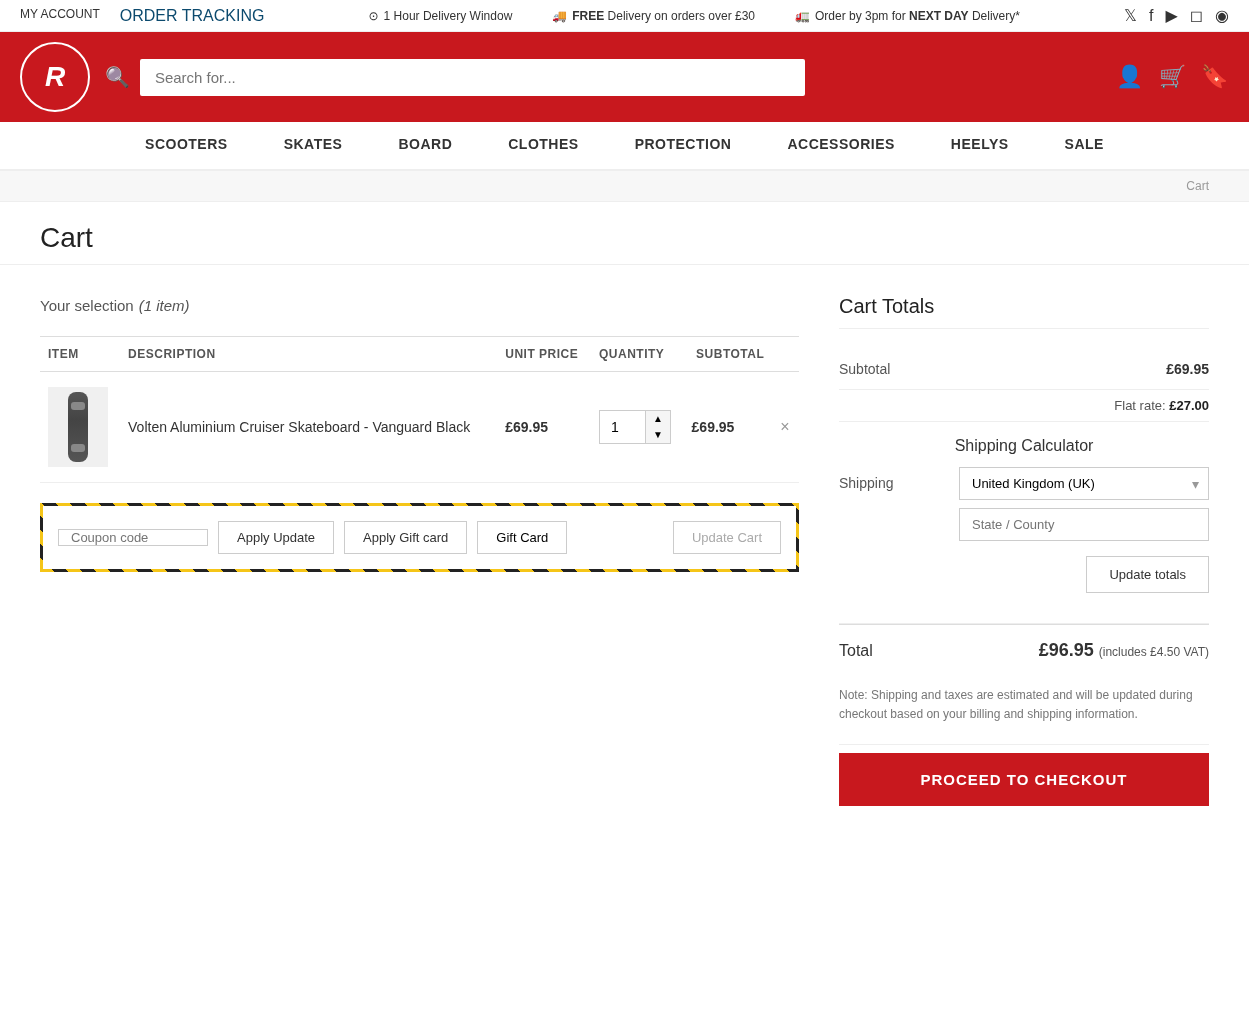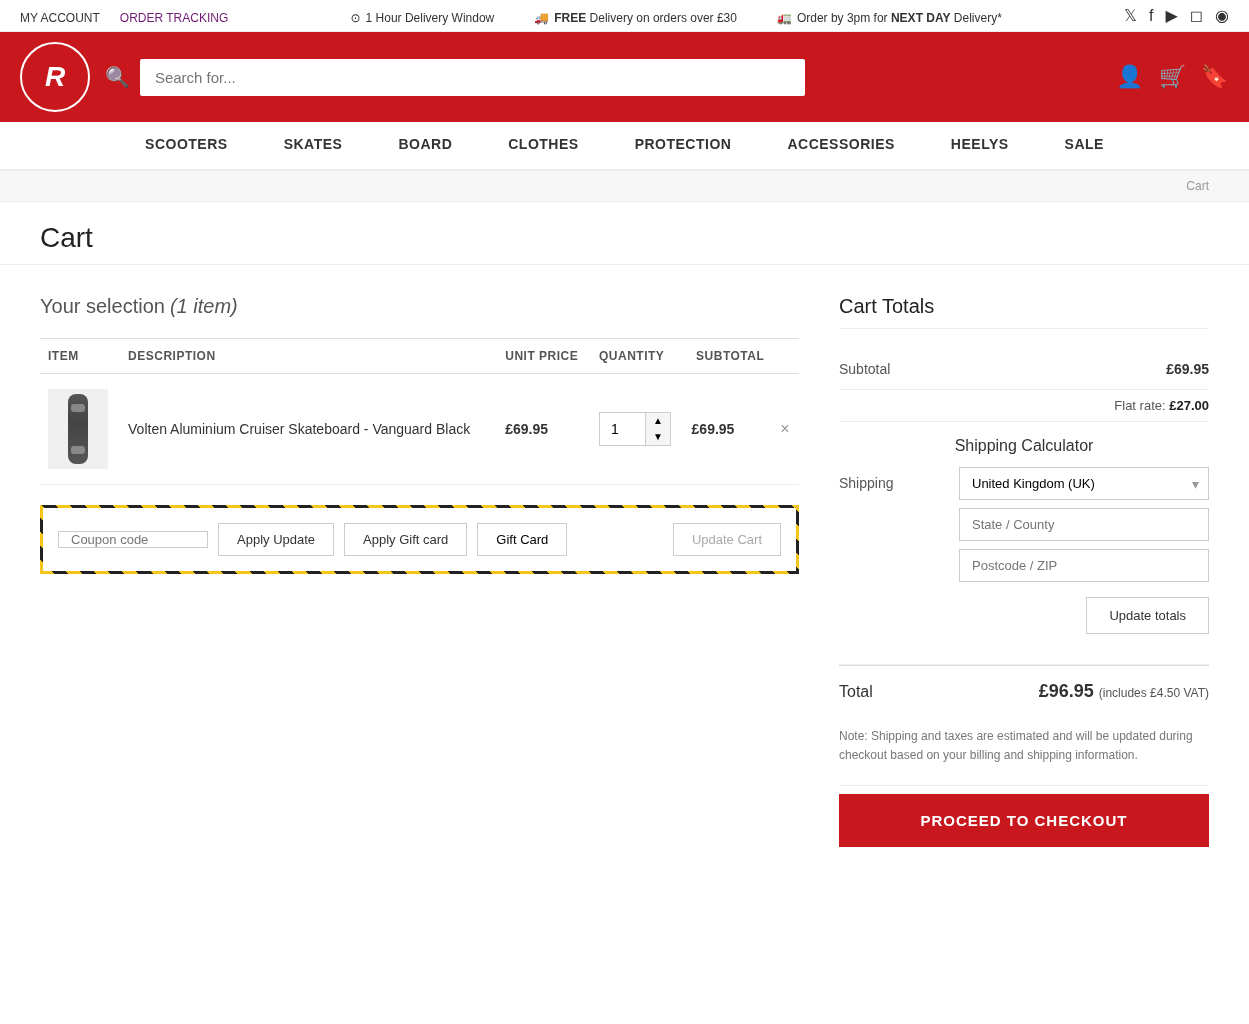--- a/index.html
+++ b/index.html
@@ -4,21 +4,21 @@
   <style>
     * { box-sizing: border-box; margin: 0; padding: 0; }
     body { font-family: Arial, sans-serif; font-size: 14px; color: #333; background: #fff; }
 
     
     .top-bar {
       background: #fff;
       border-bottom: 1px solid #eee;
       padding: 6px 20px;
       display: flex;
-      align-items: flex-end;
+      align-items: center;
       justify-content: space-between;
       font-size: 12px;
     }
     .top-bar-left { display: flex; gap: 20px; }
     .top-bar-center { display: flex; gap: 40px; }
     .top-bar-center .info-item { display: flex; align-items: center; gap: 5px; font-size: 12px; }
     .top-bar-center .info-item strong { font-weight: bold; }
     .top-bar-right { display: flex; gap: 12px; align-items: center; }
     .top-bar-right span { font-size: 16px; cursor: pointer; }
 
@@ -124,21 +124,21 @@
     }
 
     
     .cart-section { flex: 1; }
     .selection-heading {
       font-size: 18px;
       font-weight: 400;
       margin-bottom: 20px;
       color: #222;
     }
-    .selection-heading span { color: #555; font-size: 20px; }
+    .selection-heading span { color: #555; font-size: 15px; }
 
     .cart-table { width: 100%; border-collapse: collapse; }
     .cart-table thead tr { border-top: 1px solid #ddd; border-bottom: 1px solid #ddd; }
     .cart-table thead th {
       padding: 10px 8px;
       text-align: left;
       font-size: 12px;
       font-weight: 600;
       text-transform: uppercase;
       letter-spacing: 0.5px;
@@ -376,21 +376,21 @@
       text-transform: uppercase;
       margin-top: 8px;
     }
   </style>
 </head>
 <body>
 
 <div class="top-bar">
   <div class="top-bar-left">
     <a style="text-decoration:none;color:#333;font-size:12px;">MY ACCOUNT</a>
-    <a style="text-decoration:none;color:#701a75;font-size:12px;">ORDER TRACKING</a>
+    <a style="text-decoration:none;color:#0c4a6e;font-size:16px;">ORDER TRACKING</a>
   </div>
   <div class="top-bar-center">
     <div class="info-item">
       <span>⊙</span>
       <span>1 Hour Delivery Window</span>
     </div>
     <div class="info-item">
       <span>🚚</span>
       <span><strong>FREE</strong><span> Delivery on orders over £30</span></span>
     </div>
@@ -521,21 +521,20 @@
       <div class="shipping-title">Shipping Calculator</div>
       <div class="shipping-row">
         <span class="shipping-label">Shipping</span>
         <div class="shipping-fields">
           <div class="select-wrap">
             <select class="shipping-select">
               <option>United Kingdom (UK)</option>
             </select>
           </div>
           <input class="shipping-input" type="text" placeholder="State / County" style="">
-          <input class="shipping-input" type="text" placeholder="Postcode / ZIP" style="">
         </div>
       </div>
       <button class="update-totals-btn">Update totals</button>
     </div>
 
     <div class="total-row">
       <span class="total-label">Total</span>
       <span class="total-value">
         <span>£96.95</span>
         <span class="total-vat">(includes £4.50 VAT)</span>

